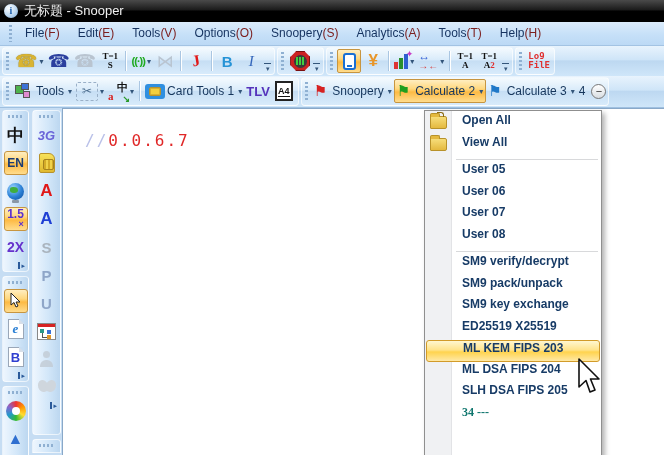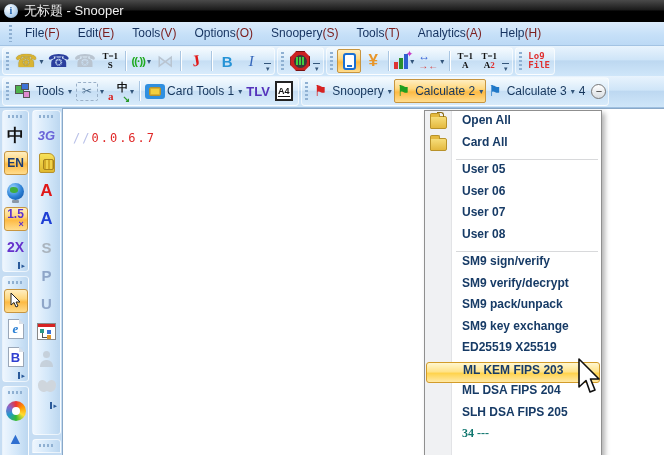--- a/index.html
+++ b/index.html
@@ -188,22 +188,22 @@
   .person-icon::after { content:""; position:absolute; left:1px; bottom:0; width:13px; height:7px;
     border-radius:6px 6px 0 0; background:#c2cbd4; }
   .butterfly { position:relative; width:18px; height:14px; }
   .butterfly i { position:absolute; top:0; width:10px; height:12px; background:#cfd6dd;
     border-radius:70% 70% 20% 70%; }
   .butterfly i:first-child { left:0; transform:rotate(-20deg); }
   .butterfly i:last-child { right:0; transform:rotate(20deg) scaleX(-1); border-radius:70% 70% 20% 70%; }
   
   #canvas { position:absolute; left:62px; top:108px; right:0; bottom:0; background:#fff;
     border-left:1px solid #89a8c8; border-top:1px solid #89a8c8; }
-  .version-line { position:absolute; left:10px; top:22px;
-    font-family:"DejaVu Sans Mono", monospace; font-size:12px; letter-spacing:2px; }
+  .version-line { position:absolute; left:22px; top:22px;
+    font-family:"DejaVu Sans Mono", monospace; font-size:16px; letter-spacing:2px; }
   .version-line .sl { color:#b9c0e8; }
   .version-line .vr { color:#e02828; }
   
   #dropdown { position:absolute; left:424px; top:110px; width:178px; height:370px;
     background:#fff; border:1px solid #8f8f8f; box-shadow:3px 3px 5px rgba(0,0,0,.3);
     padding-top:2px; z-index:5; }
   #dropdown .gutter { position:absolute; left:0; top:0; bottom:0; width:27px;
     background:#f0f1f3; border-right:1px solid #e2e3e6; }
   .dmi { position:relative; height:21.5px; display:flex; 
     padding-left:37px; color:#173b66; font-weight:bold; font-size:12px; }
@@ -231,22 +231,22 @@
     <span>无标题 - Snooper</span>
   </div>
 
   <div class="menubar">
     <span class="grip-v"></span>
     <span class="menu-item"><span>File</span><span class="hotkey">(F)</span></span>
     <span class="menu-item"><span>Edit</span><span class="hotkey">(E)</span></span>
     <span class="menu-item"><span>Tools</span><span class="hotkey">(V)</span></span>
     <span class="menu-item"><span>Options</span><span class="hotkey">(O)</span></span>
     <span class="menu-item"><span>Snoopery</span><span class="hotkey">(S)</span></span>
+    <span class="menu-item"><span>Analytics</span><span class="hotkey">(A)</span></span>
     <span class="menu-item"><span>Tools</span><span class="hotkey">(T)</span></span>
-    <span class="menu-item"><span>Analytics</span><span class="hotkey">(A)</span></span>
     <span class="menu-item"><span>Help</span><span class="hotkey">(H)</span></span>
   </div>
 
   <div class="tbrow" id="tb1">
     <div class="chunk">
       <span class="grip-v"></span>
       <span class="ti">
         <span class="glyph-phone c-yellow">☎</span>
         <span class="dd">▾</span>
       </span>
@@ -517,39 +517,36 @@
   </div>
 
   <div id="dropdown">
     <div class="gutter"></div>
     <div class="dmi">
       <span class="folder open"></span>
       <span>Open All</span>
     </div>
     <div class="dmi">
       <span class="folder"></span>
-      <span>Card All</span>
+      <span>View All</span>
     </div>
     <div class="dsep"></div>
     <div class="dmi">
         <span>User 05</span>
       </div>
     <div class="dmi">
         <span>User 06</span>
       </div>
     <div class="dmi">
         <span>User 07</span>
       </div>
     <div class="dmi">
         <span>User 08</span>
       </div>
     <div class="dsep"></div>
-    <div class="dmi">
-        <span>SM9 sign/verify</span>
-      </div>
     <div class="dmi">
         <span>SM9 verify/decrypt</span>
       </div>
     <div class="dmi">
         <span>SM9 pack/unpack</span>
       </div>
     <div class="dmi">
         <span>SM9 key exchange</span>
       </div>
     <div class="dmi">

